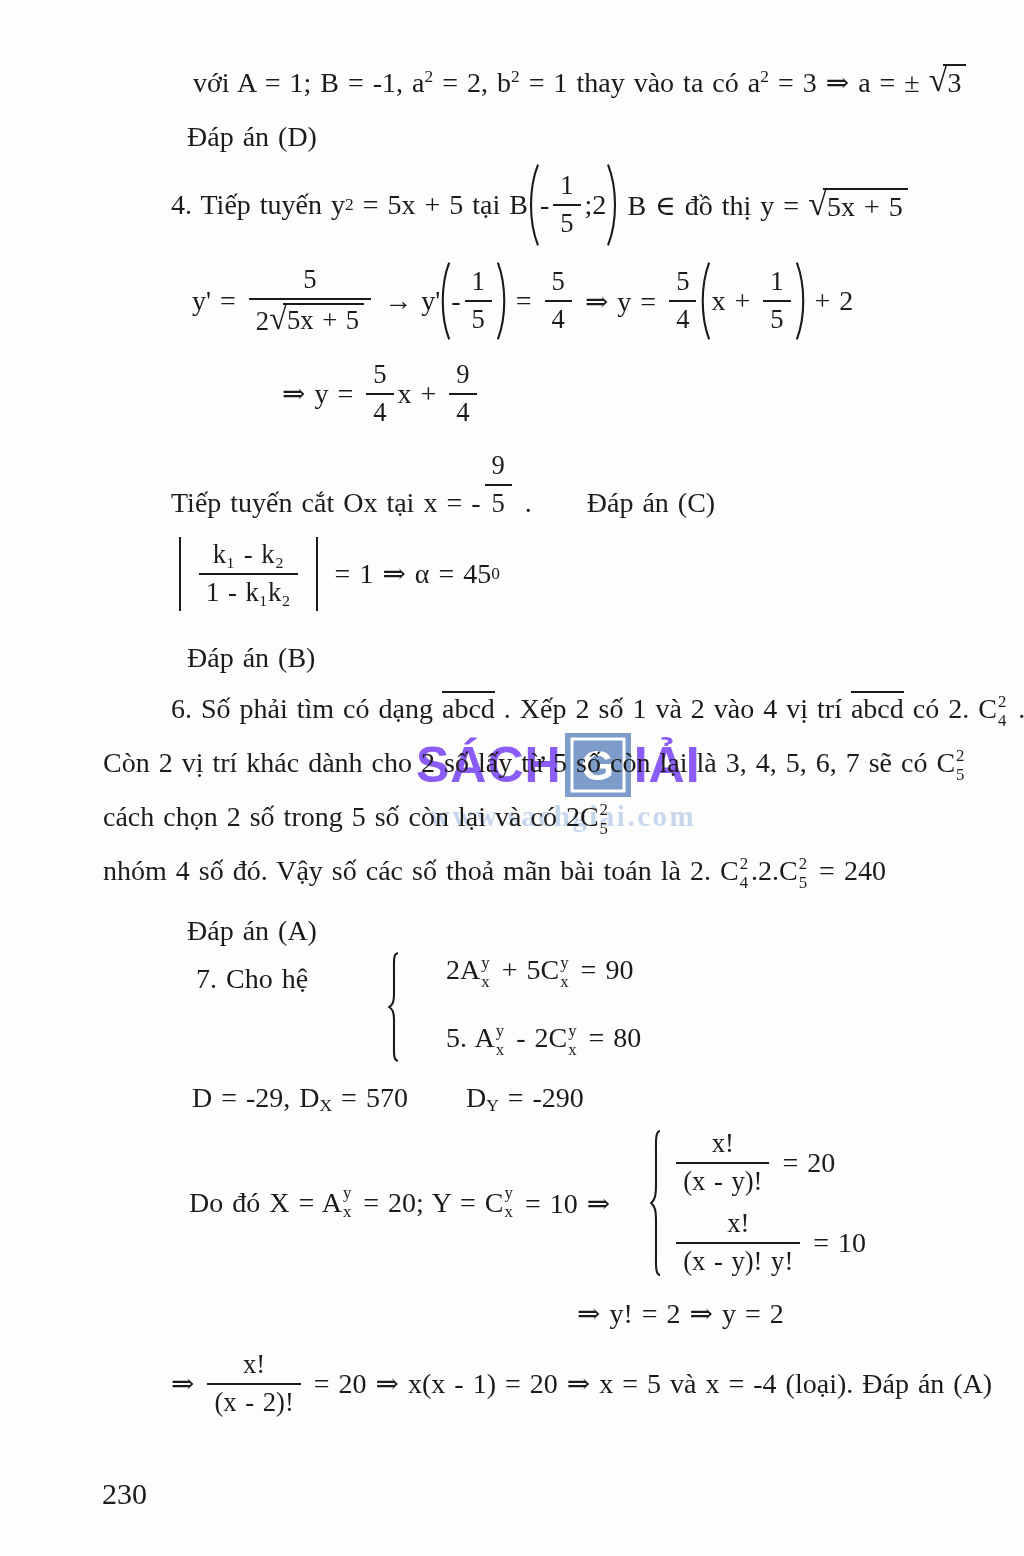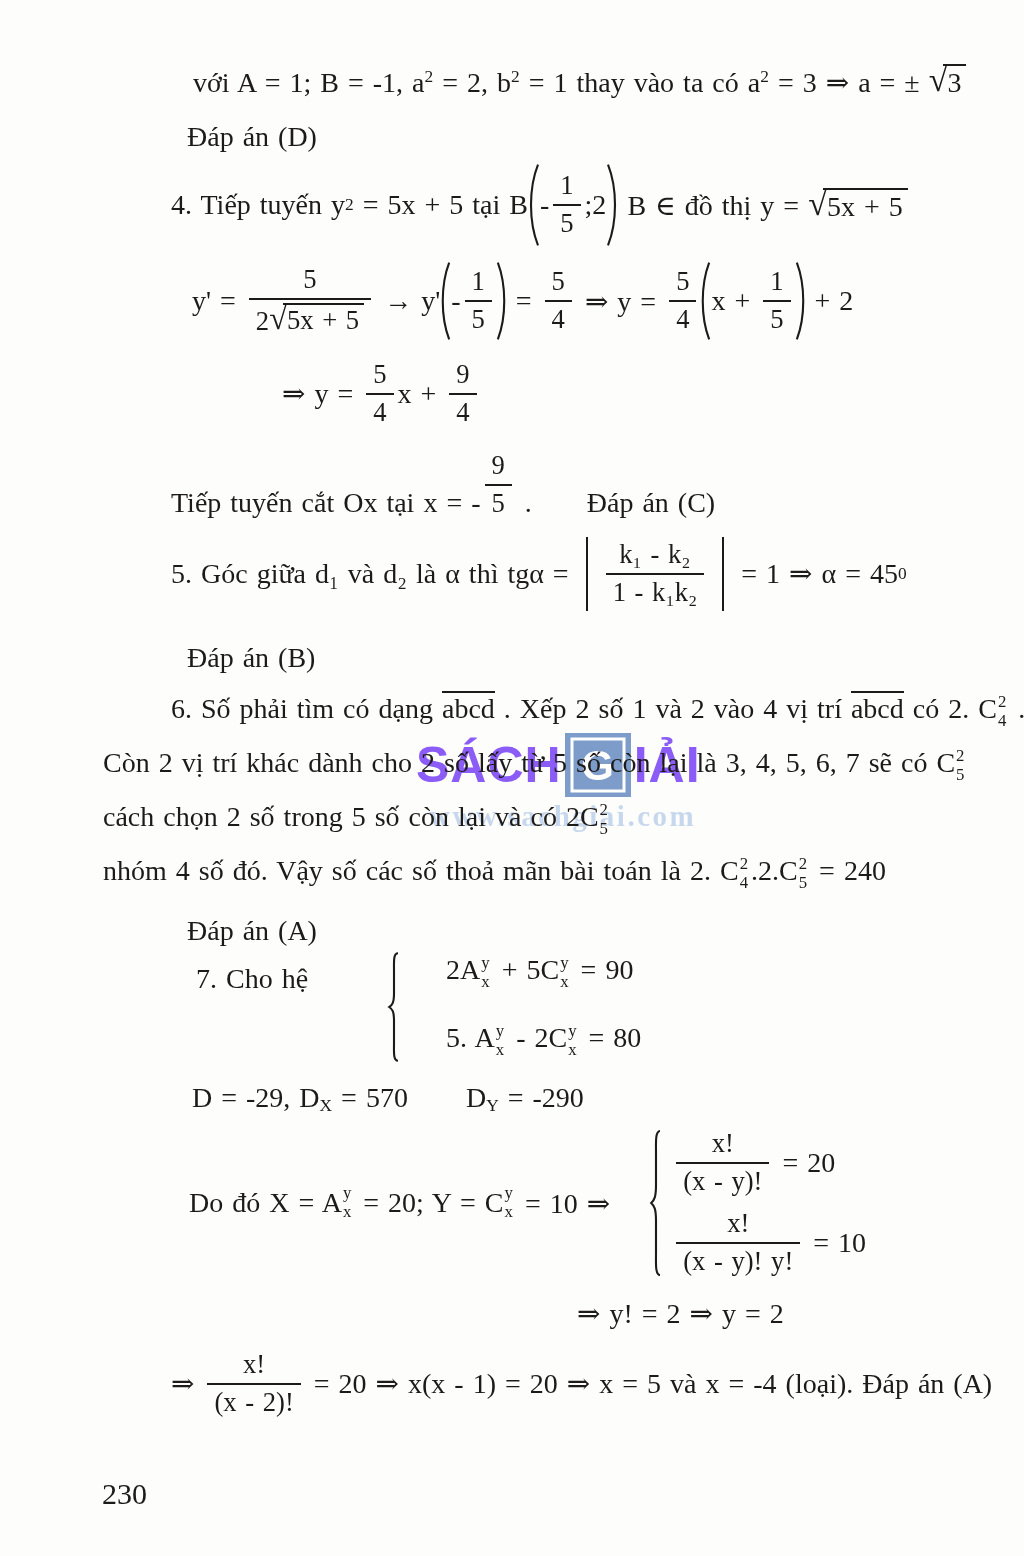--- a/index.html
+++ b/index.html
@@ -137,21 +137,20 @@
   </div>
 
   <div class="mrow" id="l6">
     <span>Tiếp tuyến cắt Ox tại x = -</span>
     <span class="frac"><span class="fn">9</span><span class="fd">5</span></span>
     <span> .</span>
     <span class="gap55">Đáp án (C)</span>
   </div>
 
   <div class="mrow" id="item5">
-    <span>5. Góc giữa d₁ và d₂ là α thì tgα = </span>
     <span class="abs"><span class="frac"><span class="fn">k₁ - k₂</span><span class="fd">1 - k₁k₂</span></span></span>
     <span> = 1 ⇒ α = 45</span><span class="sup">0</span>
   </div>
 
   <div class="trow" id="l8"><span>Đáp án (B)</span></div>
 
   <div class="trow" id="i6r1"><span>6. Số phải tìm có dạng </span><span class="ov">abcd</span><span> . Xếp 2 số 1 và 2 vào 4 vị trí </span><span class="ov">abcd</span><span> có 2. </span><span>C</span><span class="ss"><span>2</span><span>4</span></span><span> .</span></div>
 
   <div class="trow" id="i6r2"><span>Còn 2 vị trí khác dành cho 2 số lấy từ 5 số còn lại là 3, 4, 5, 6, 7 sẽ có </span><span>C</span><span class="ss"><span>2</span><span>5</span></span></div>
 

